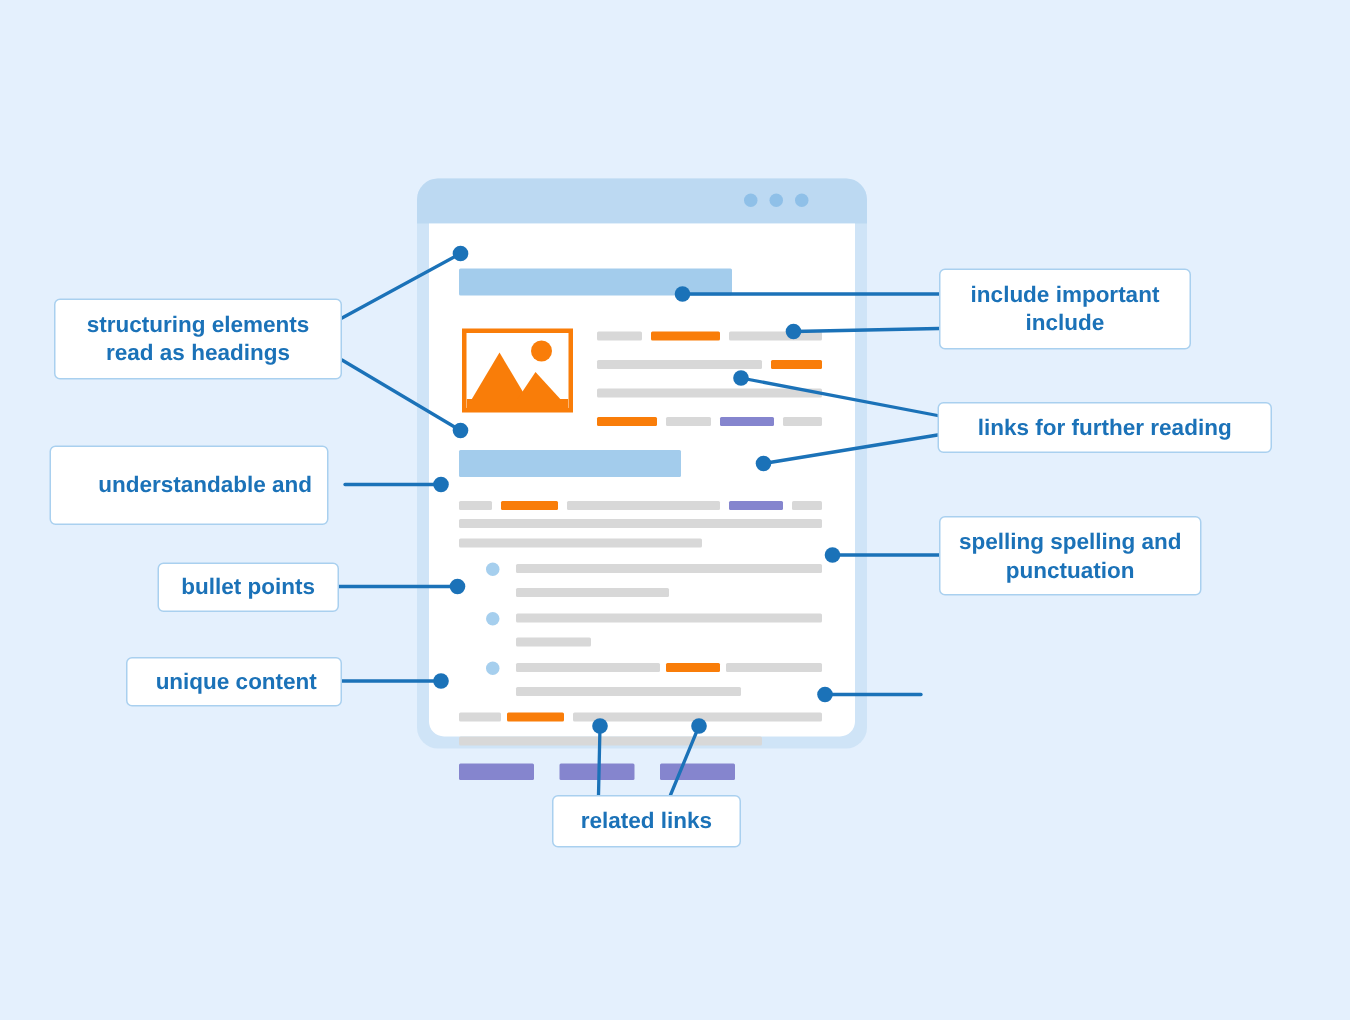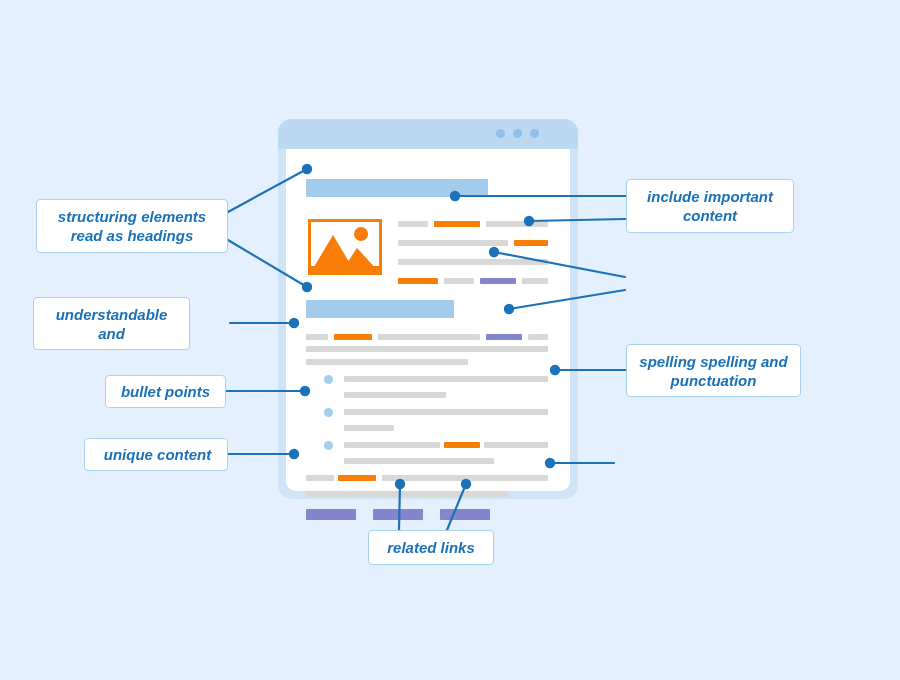--- a/index.html
+++ b/index.html
@@ -114,25 +114,24 @@
     font-weight: bold;
     font-size: 15px;
     line-height: 19px;
     text-align: center;
     display: flex;
     align-items: center;
     justify-content: center;
     box-sizing: border-box;
     padding: 6px 10px;
     z-index: 10;
-    font-style: italic;
   }
 
   #callout-structuring  { left: 36px;  top: 199px; width: 192px; height: 54px; }
-  #callout-understandable { left: 33px; top: 297px; width: 157px; height: 53px; justify-content: flex-end; }
+  #callout-understandable { left: 33px; top: 297px; width: 186px; height: 53px; justify-content: flex-end; }
   #callout-bullets      { left: 105px; top: 375px; width: 121px; height: 33px; justify-content: center; }
   #callout-unique       { left: 84px;  top: 438px; width: 144px; height: 33px; padding-left: 13px; }
   #callout-keywords     { left: 626px; top: 179px; width: 168px; height: 54px; }
   #callout-links        { left: 625px; top: 268px; width: 223px; height: 34px; }
   #callout-spelling     { left: 626px; top: 344px; width: 175px; height: 53px; }
   #callout-length       { left: 614px; top: 438px; width: 254px; height: 54px; }
   #callout-related      { left: 368px; top: 530px; width: 126px; height: 35px; }
 </style>
 </head>
 <body>
@@ -247,24 +246,27 @@
     <span>bullet points</span>
   </div>
 
   <div class="callout" id="callout-unique">
     <span>unique content</span>
   </div>
 
   <div class="callout" id="callout-keywords">
     <span>
       <span>include important</span><br>
-      <span>content</span>
-    </span>
-  </div>
-
+      <span>include</span>
+    </span>
+  </div>
+
+  <div class="callout" id="callout-links">
+    <span>links for further reading</span>
+  </div>
 
   <div class="callout" id="callout-spelling">
     <span>
       <span>spelling spelling and</span><br>
       <span>punctuation</span>
     </span>
   </div>
 
 
   <div class="callout" id="callout-related">

